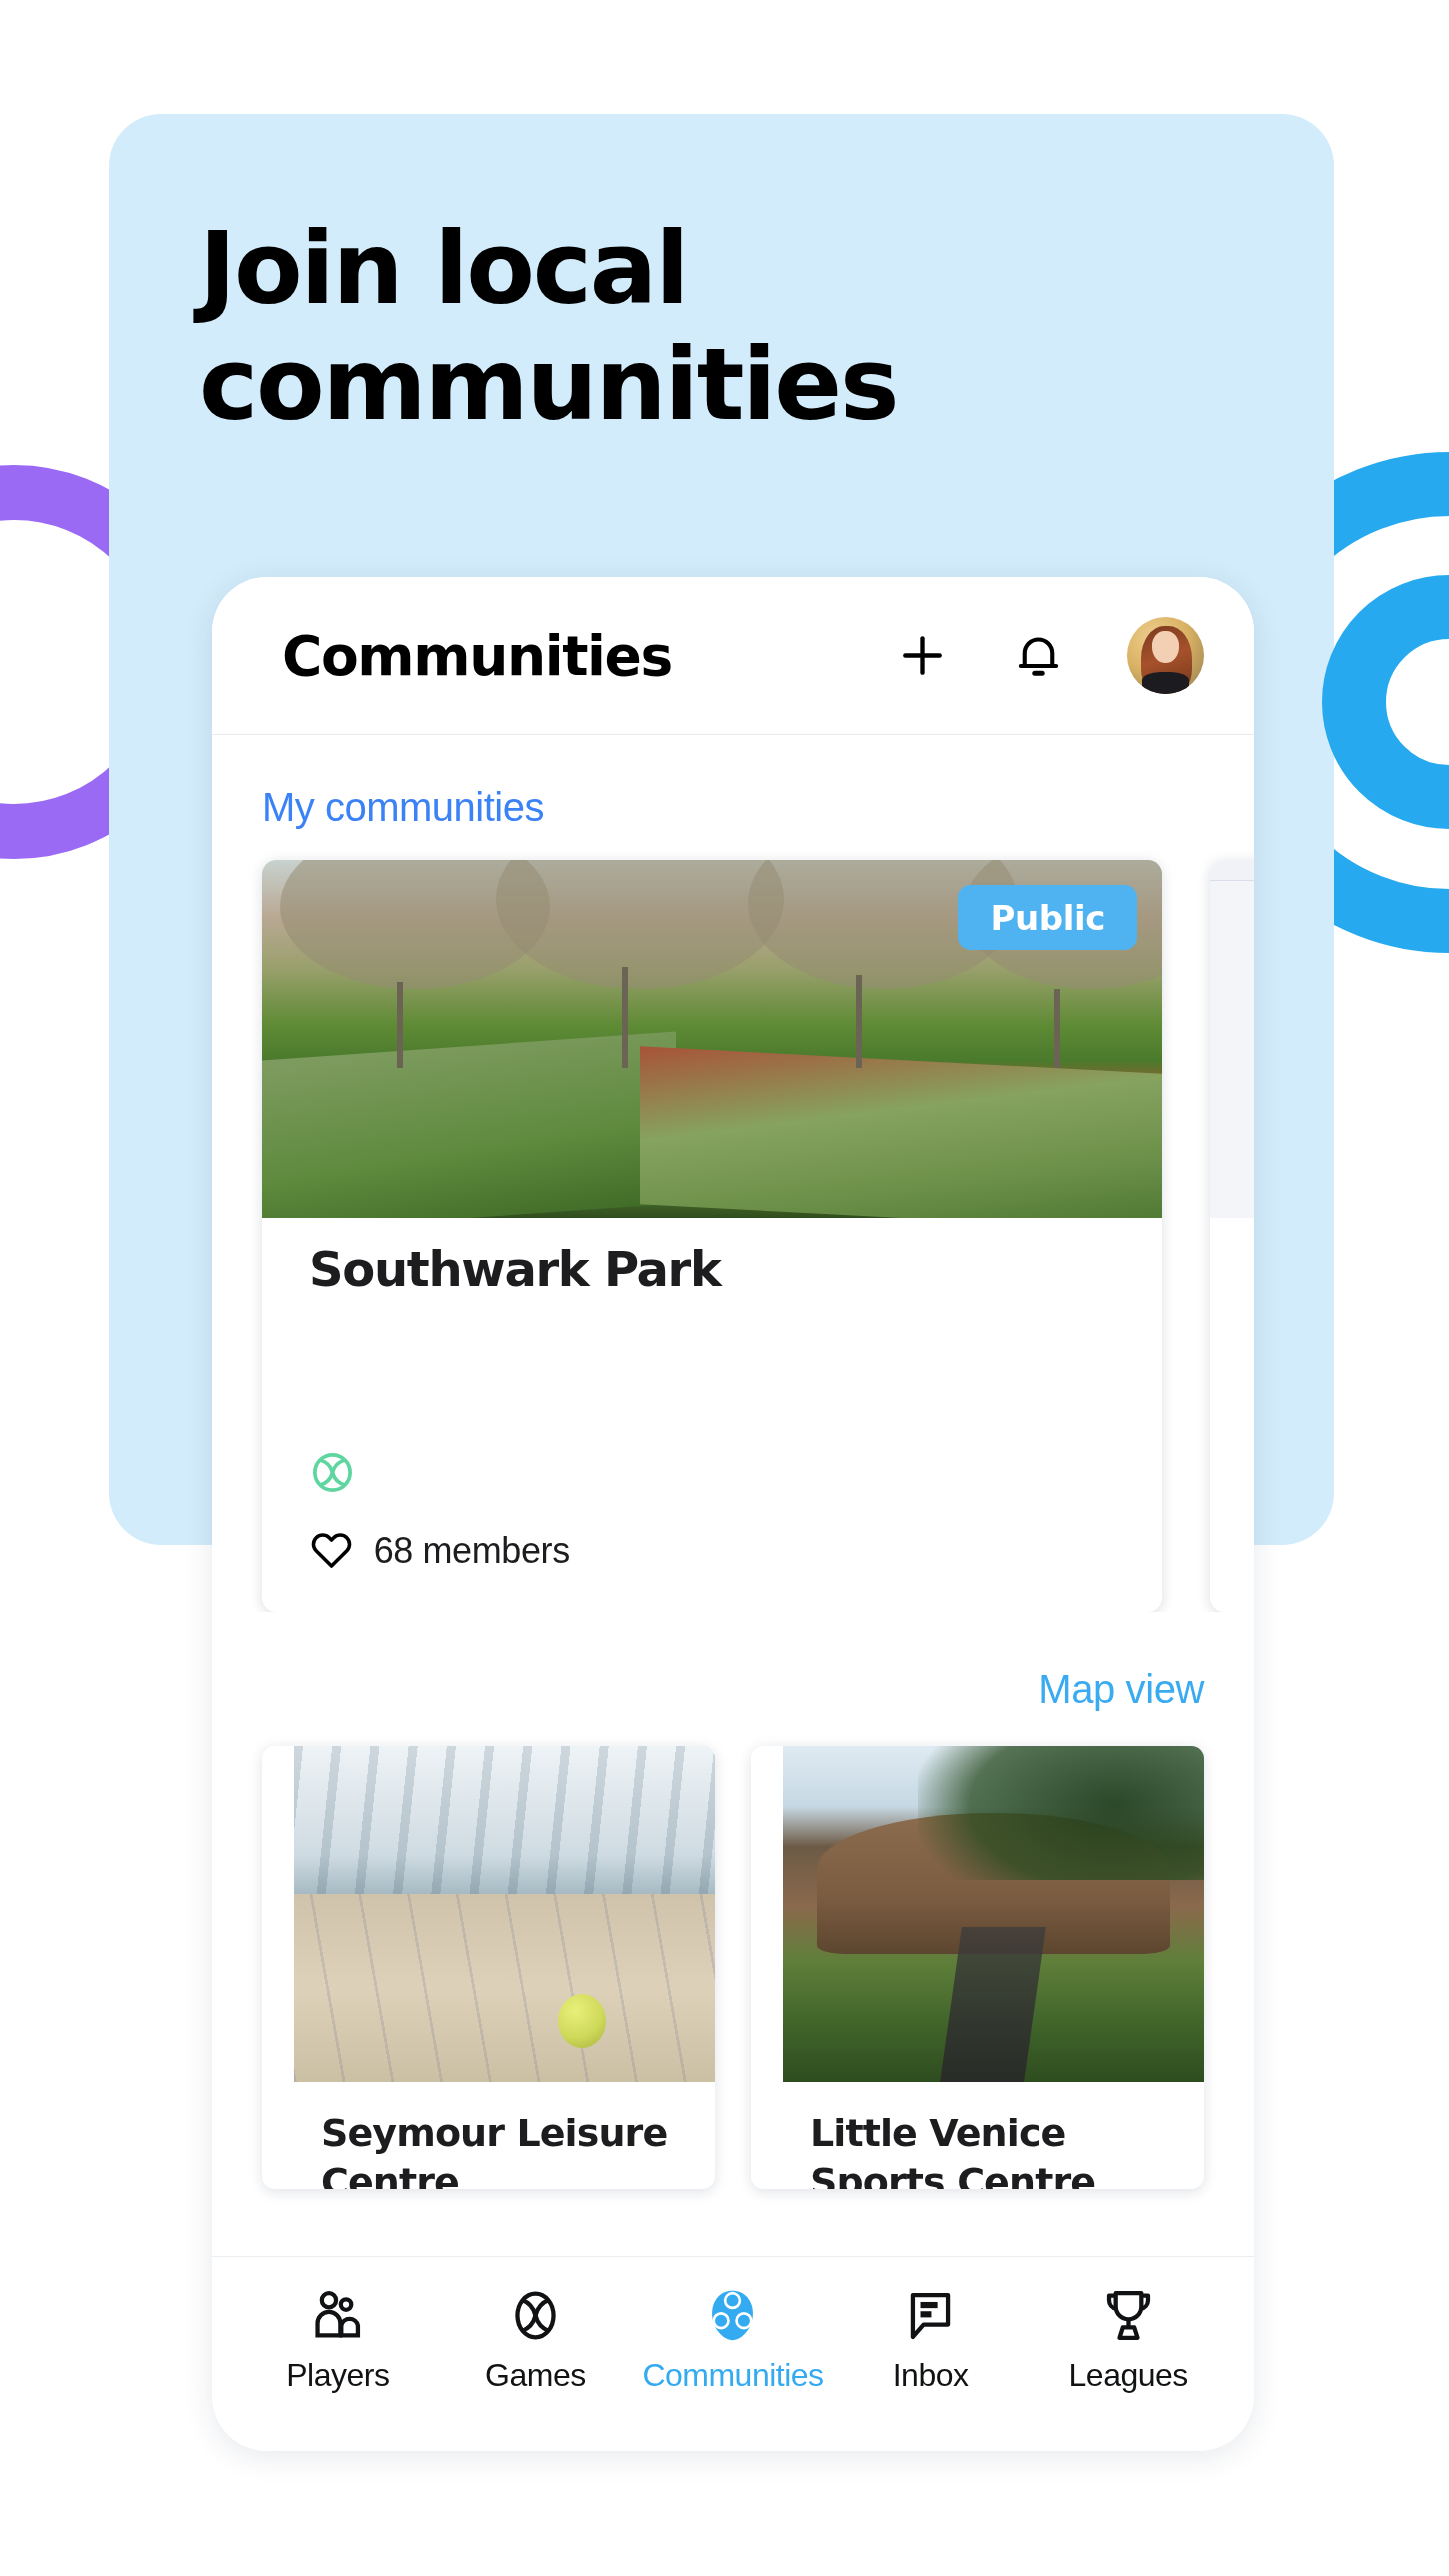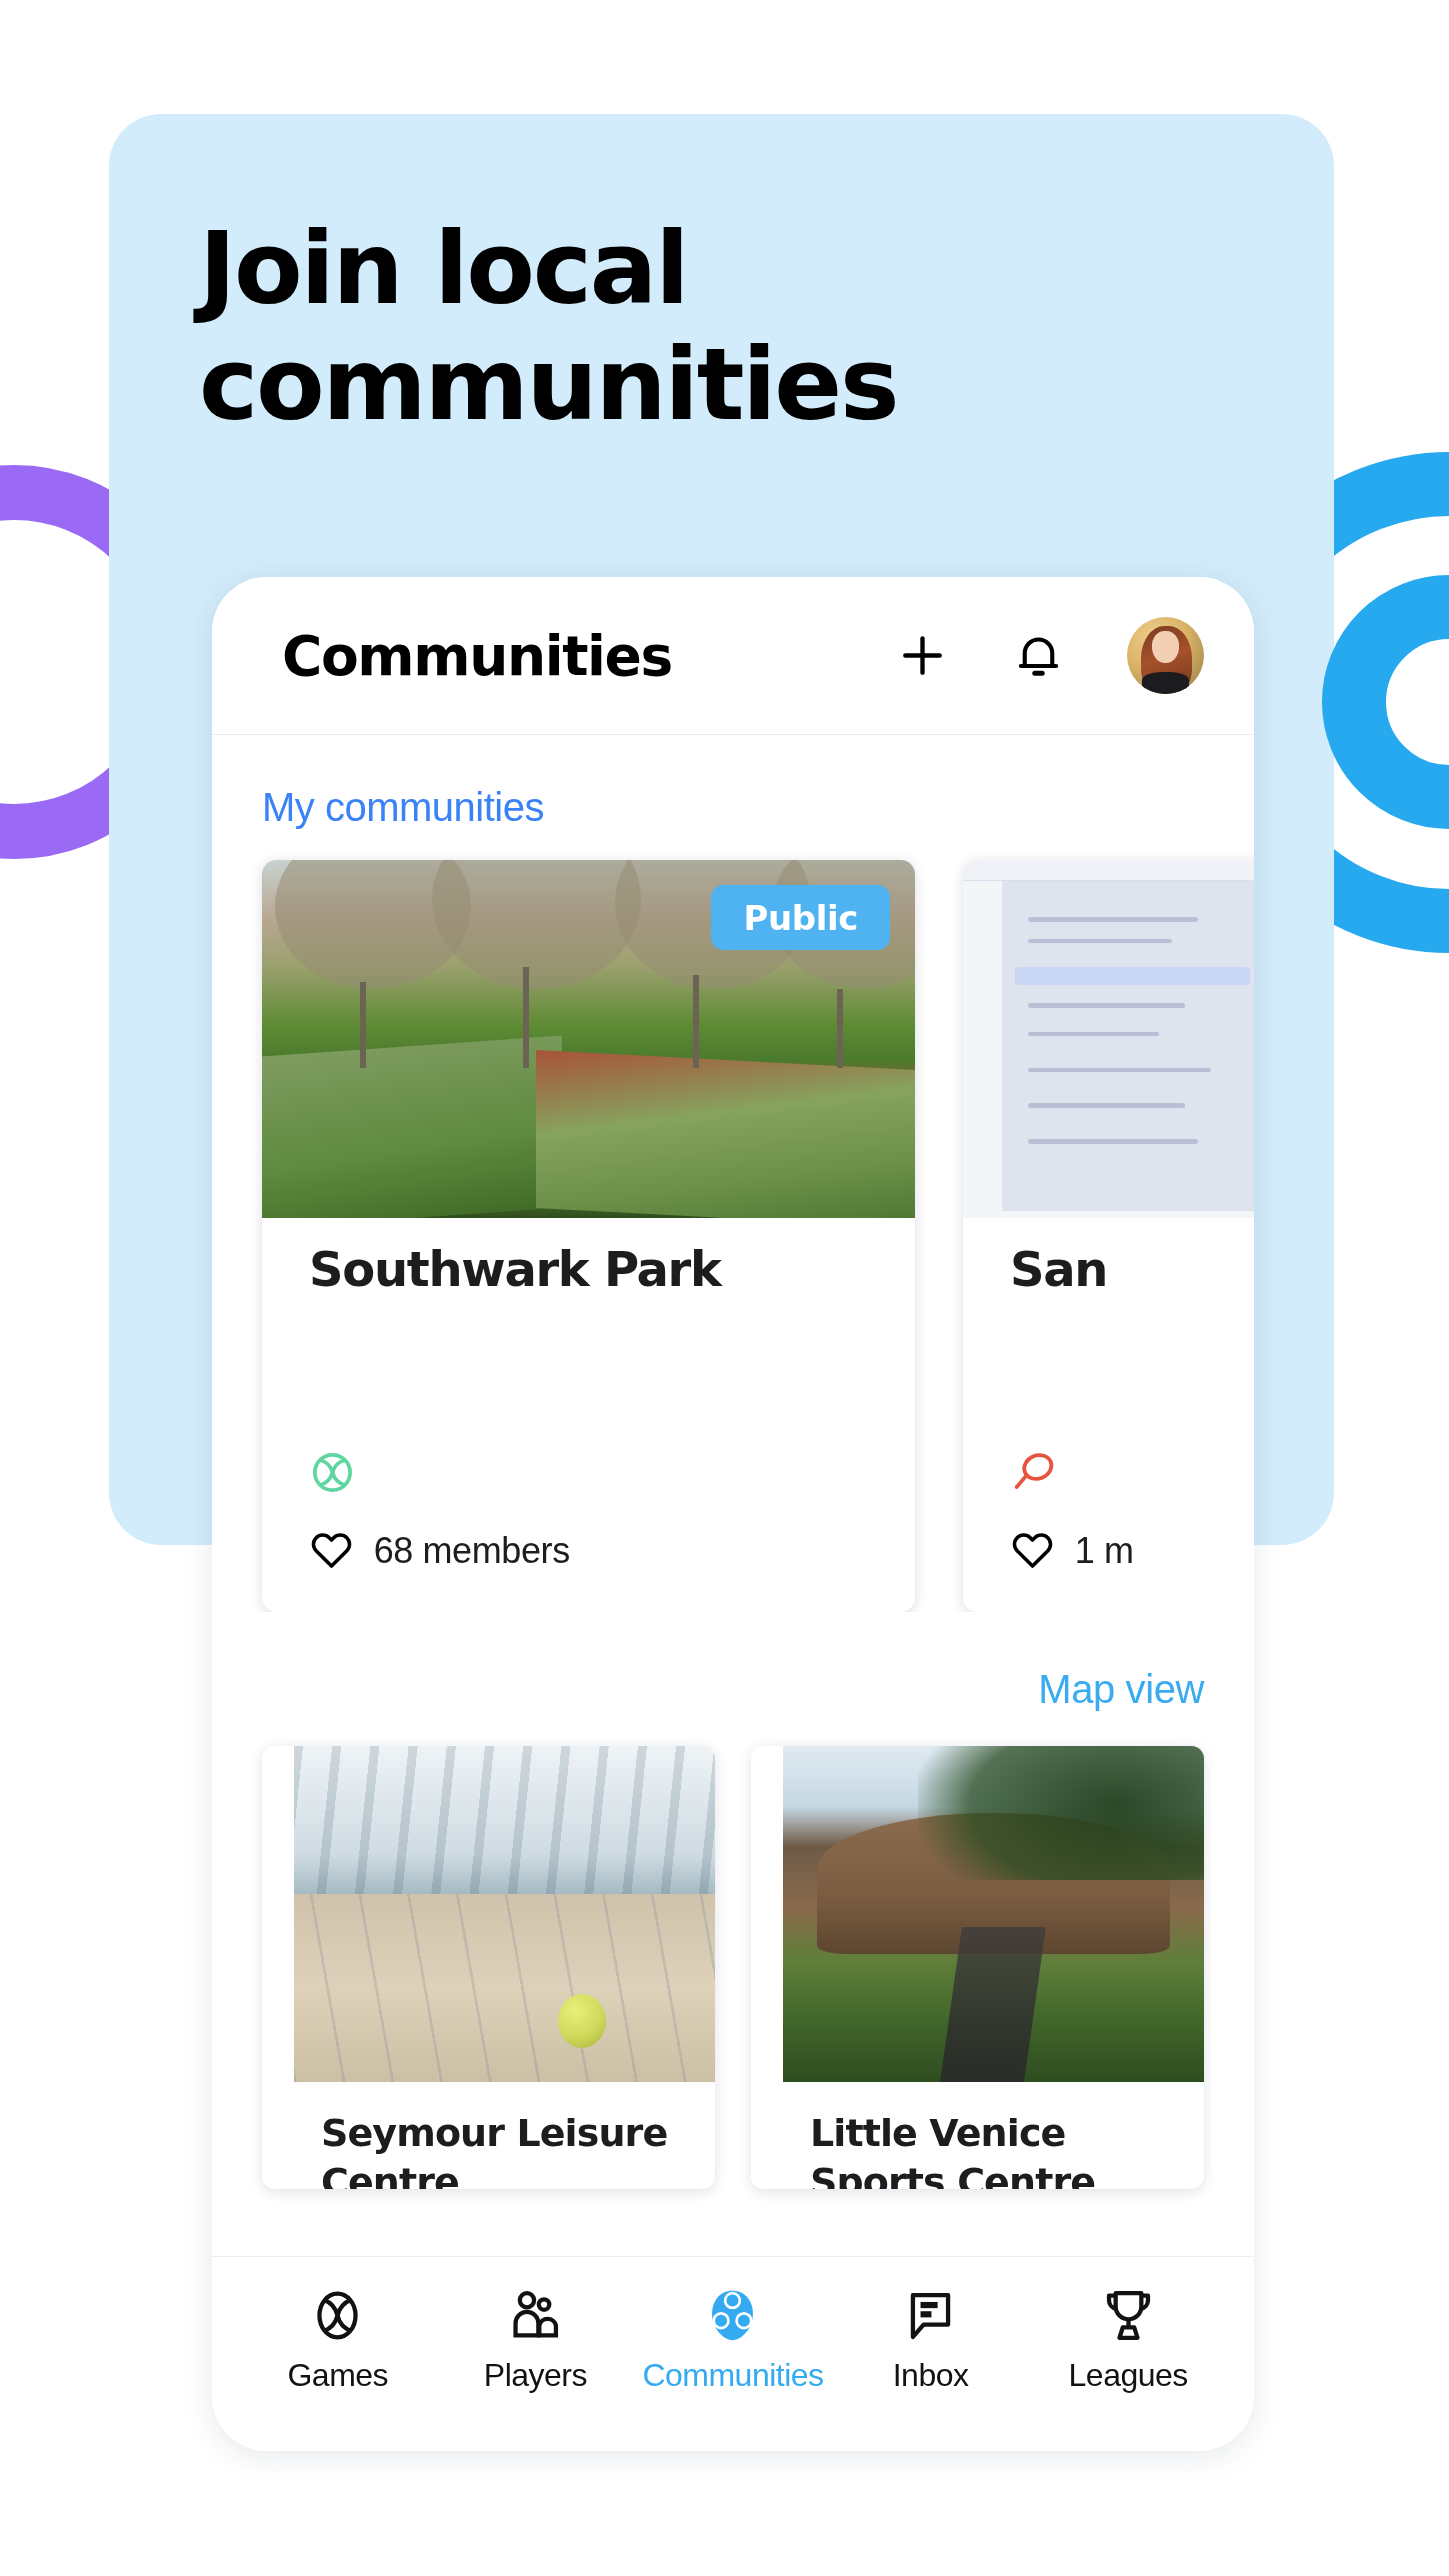--- a/index.html
+++ b/index.html
@@ -169,21 +169,21 @@
 
   
   #my-row {
     display: flex;
     gap: 48px;
     padding: 30px 0 0 50px;
     overflow: hidden;
   }
   .big-card {
     flex: 0 0 auto;
-    width: 653px;
+    width: 900px;
     background: #fff;
     border-radius: 14.3px;
     box-shadow: 0 2.7px 12.5px rgba(10,30,60,0.14);
     overflow: hidden;
   }
   .big-card-img {
     position: relative;
     height: 358px;
     overflow: hidden;
   }
@@ -534,35 +534,35 @@
         </div>
 
       </div>
 
     </div>
 
     <div id="bottom-nav">
 
       <div class="nav-item">
         <svg class="nav-icon" viewBox="0 0 24 24" fill="none" stroke="#111214" stroke-width="1.8">
-          <ellipse cx="12" cy="12" rx="7.6" ry="9.2"></ellipse>
-          <path d="M6.2 5.4A9.4 9.4 0 0 1 12 12a9.4 9.4 0 0 1-5.8 6.6"></path>
-          <path d="M17.8 5.4A9.4 9.4 0 0 0 12 12a9.4 9.4 0 0 0 5.8 6.6"></path>
-        </svg>
-        <span class="nav-label">Games</span>
-      </div>
-
-      <div class="nav-item">
-        <svg class="nav-icon" viewBox="0 0 24 24" fill="none" stroke="#111214" stroke-width="1.8">
           <circle cx="8.4" cy="5.6" r="3"></circle>
           <circle cx="15.6" cy="7.4" r="2.2"></circle>
           <path d="M3.6 20.4v-5.1a4.8 4.8 0 0 1 9.6 0v5.1z"></path>
           <path d="M13.6 20.4v-4.2a3.6 3.6 0 0 1 7 0v4.2z"></path>
         </svg>
         <span class="nav-label">Players</span>
+      </div>
+
+      <div class="nav-item">
+        <svg class="nav-icon" viewBox="0 0 24 24" fill="none" stroke="#111214" stroke-width="1.8">
+          <ellipse cx="12" cy="12" rx="7.6" ry="9.2"></ellipse>
+          <path d="M6.2 5.4A9.4 9.4 0 0 1 12 12a9.4 9.4 0 0 1-5.8 6.6"></path>
+          <path d="M17.8 5.4A9.4 9.4 0 0 0 12 12a9.4 9.4 0 0 0 5.8 6.6"></path>
+        </svg>
+        <span class="nav-label">Games</span>
       </div>
 
       <div class="nav-item active">
         <svg class="nav-icon" viewBox="0 0 24 24">
           <path d="M12 1.6c5.4 0 8.6 4.4 8.6 9.6 0 6.2-4.7 11.2-8.6 11.2S3.4 17.4 3.4 11.2C3.4 6 6.6 1.6 12 1.6z" fill="#34abf0"></path>
           <circle cx="12" cy="5.7" r="3.1" fill="#34abf0" stroke="#ffffff" stroke-width="1.1"></circle>
           <circle cx="7.2" cy="14.2" r="3.1" fill="#34abf0" stroke="#ffffff" stroke-width="1.1"></circle>
           <circle cx="16.8" cy="14.2" r="3.1" fill="#34abf0" stroke="#ffffff" stroke-width="1.1"></circle>
         </svg>
         <span class="nav-label">Communities</span>

